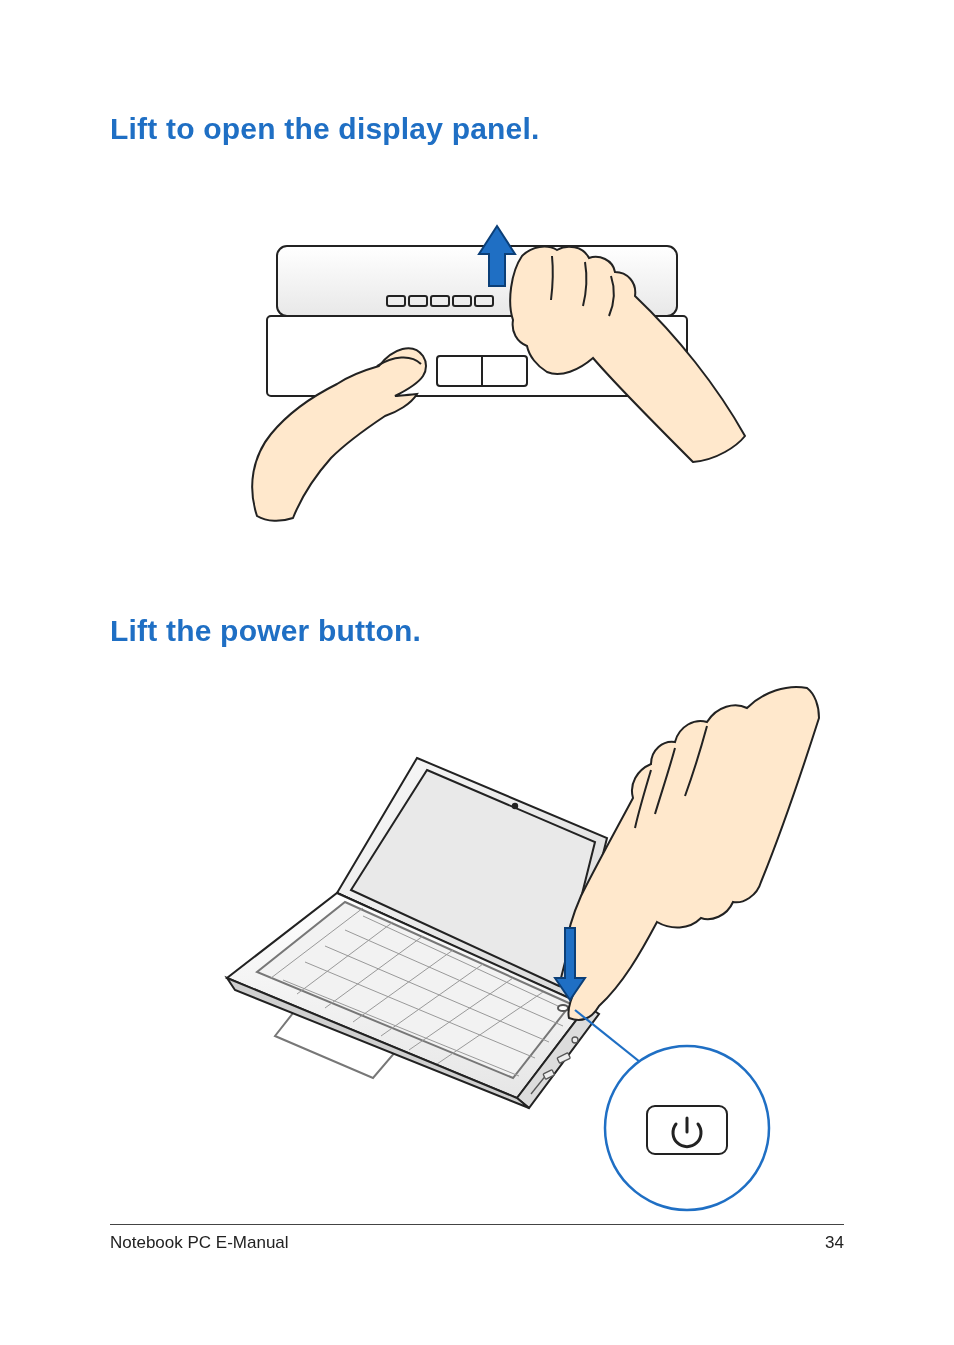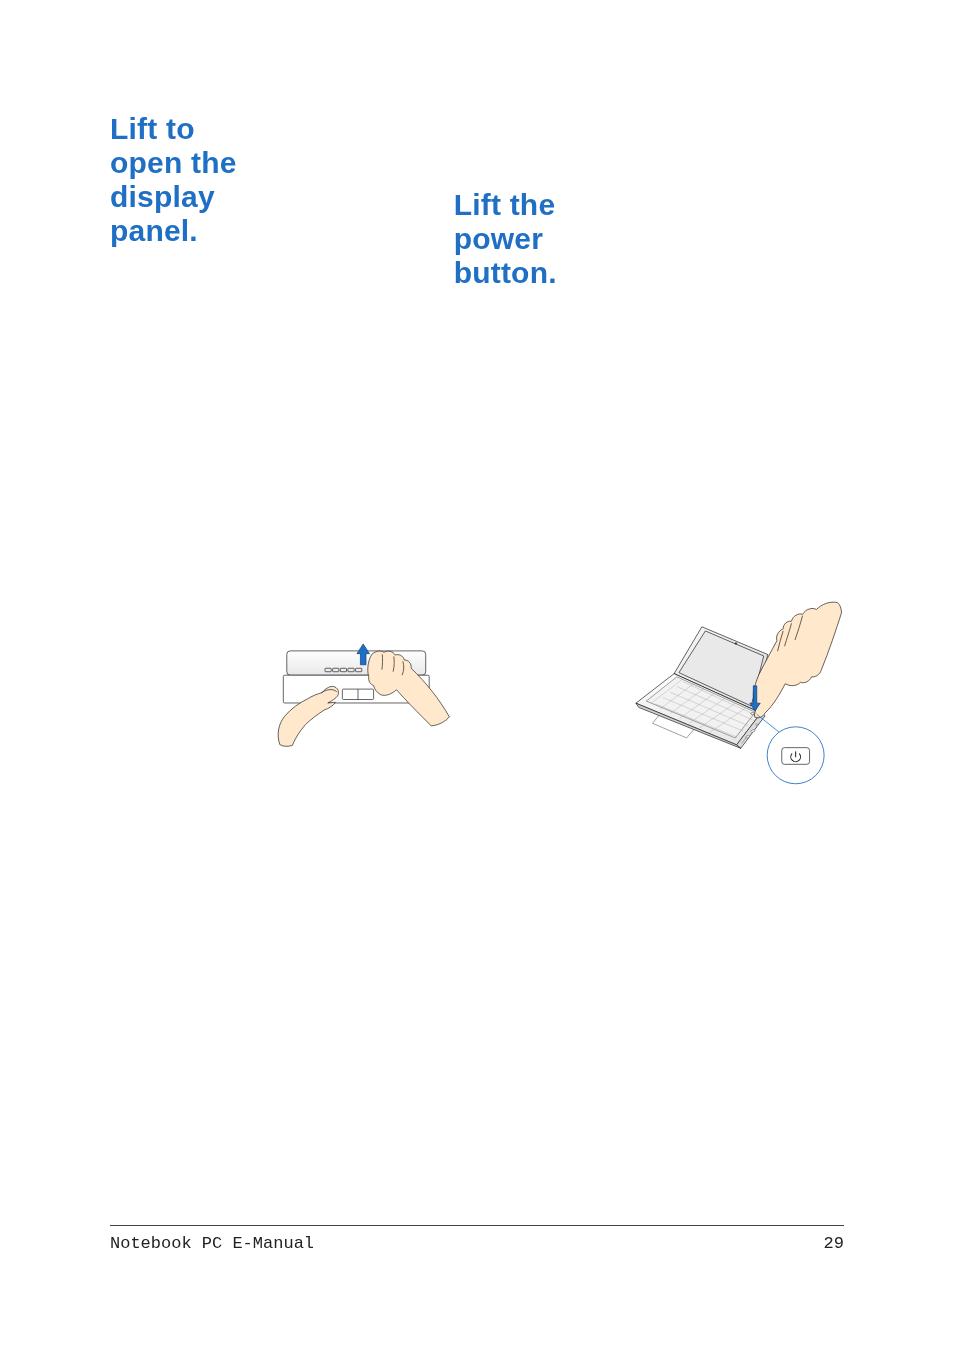--- a/index.html
+++ b/index.html
@@ -8,21 +8,21 @@
     background: #fff;
     font-family: "Segoe UI", "Myriad Pro", Arial, sans-serif;
   }
   .page {
     width: 954px;
     height: 1345px;
     box-sizing: border-box;
     padding: 100px 110px 60px 110px;
     position: relative;
     display: flex;
-    flex-direction: row;
+    flex-direction: column;
   }
   .heading {
     color: #1f6fc4;
     font-size: 30px;
     font-weight: 700;
     letter-spacing: 0.2px;
     margin: 0;
   }
   .heading-1 {
     margin-top: 12px;
@@ -51,21 +51,20 @@
     border: none;
     border-top: 1px solid #444;
     margin: 0 0 8px 0;
   }
   .footer-row {
     display: flex;
     justify-content: space-between;
     align-items: flex-end;
     font-size: 17px;
     color: #222;
-    font-family: Liberation Mono, monospace;
   }
 </style>
 </head>
 <body>
 
 <div class="page">
 
   <h2 class="heading heading-1">Lift to open the display panel.</h2>
 
   <div class="illustration" aria-label="Two hands opening a laptop lid; an upward blue arrow indicates lifting the display panel.">
@@ -237,16 +236,16 @@
           <path d="M489 446 A14 14 0 1 0 511 446"></path>
         </g>
       </g>
     </svg>
   </div>
 
   <div class="footer">
     <hr class="footer-rule">
     <div class="footer-row">
       <span>Notebook PC E-Manual</span>
-      <span>29</span>
+      <span>34</span>
     </div>
   </div>
 </div>
 
 </body></html>

